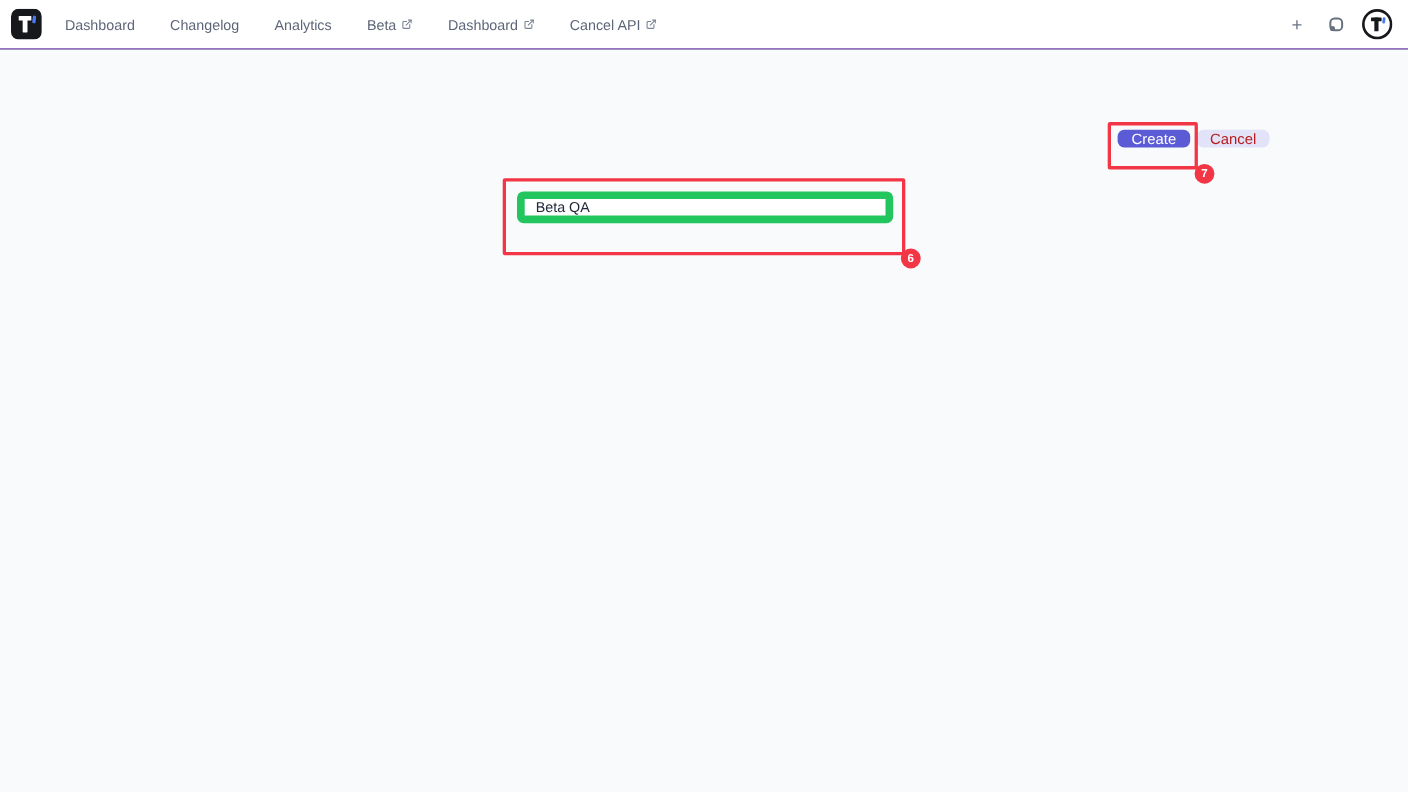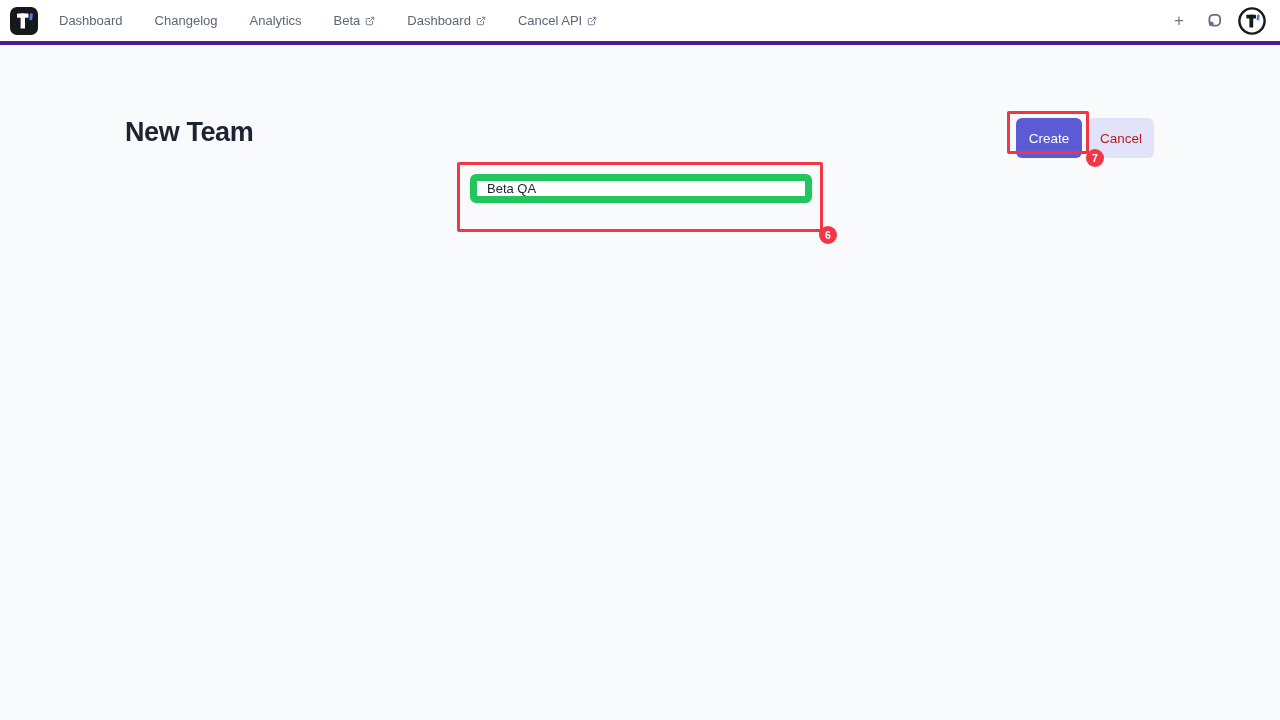--- a/index.html
+++ b/index.html
@@ -7,21 +7,21 @@
   body {
     font-family: "Liberation Sans", "DejaVu Sans", sans-serif;
     background: #f9fafb;
     position: relative;
   }
 
   
   .topnav {
     height: 45px;
     background: #ffffff;
-    border-bottom: 4px solid #4c1d95;
+    border-bottom: 1px solid #4c1d95;
     display: flex;
     align-items: center;
     padding: 0 14px 0 10px;
   }
   .logo {
     width: 28px; height: 28px;
     flex: 0 0 auto;
     cursor: pointer;
   }
   .nav-items {
@@ -67,21 +67,21 @@
     left: 125px; top: 72px;
     font-size: 27px;
     font-weight: 700;
     color: #1c2434;
     letter-spacing: -0.4px;
   }
 
   .btn {
     position: absolute;
     top: 73px;
-    height: 40px;
+    height: 16px;
     border: none;
     border-radius: 6px;
     font-family: "Liberation Sans", sans-serif;
     font-size: 13.5px;
     cursor: pointer;
     display: flex; align-items: center; justify-content: center;
   }
   .btn-create {
     left: 1016px;
     width: 66px;
@@ -202,21 +202,20 @@
         <rect x="8.4" y="7.8" width="9.6" height="3.6" rx="0.5" fill="#17181c"></rect>
         <rect x="11.4" y="7.8" width="3.8" height="12.6" rx="0.5" fill="#17181c"></rect>
         <rect x="18.9" y="7.6" width="2.5" height="5.8" rx="1" fill="#4a79f2" transform="rotate(7 20 10)"></rect>
       </svg>
     </span>
   </div>
 </div>
 
 <div class="main">
 
-  <h1 class="page-title">New Team</h1>
 
   <button class="btn btn-create">Create</button>
   <button class="btn btn-cancel">Cancel</button>
 
   <div class="form-group">
     <input class="field-input" type="text" value="Beta QA" style="">
   </div>
 
   <div class="anno-box anno-box-field"></div>
   <div class="anno-badge anno-badge-6">6</div>

